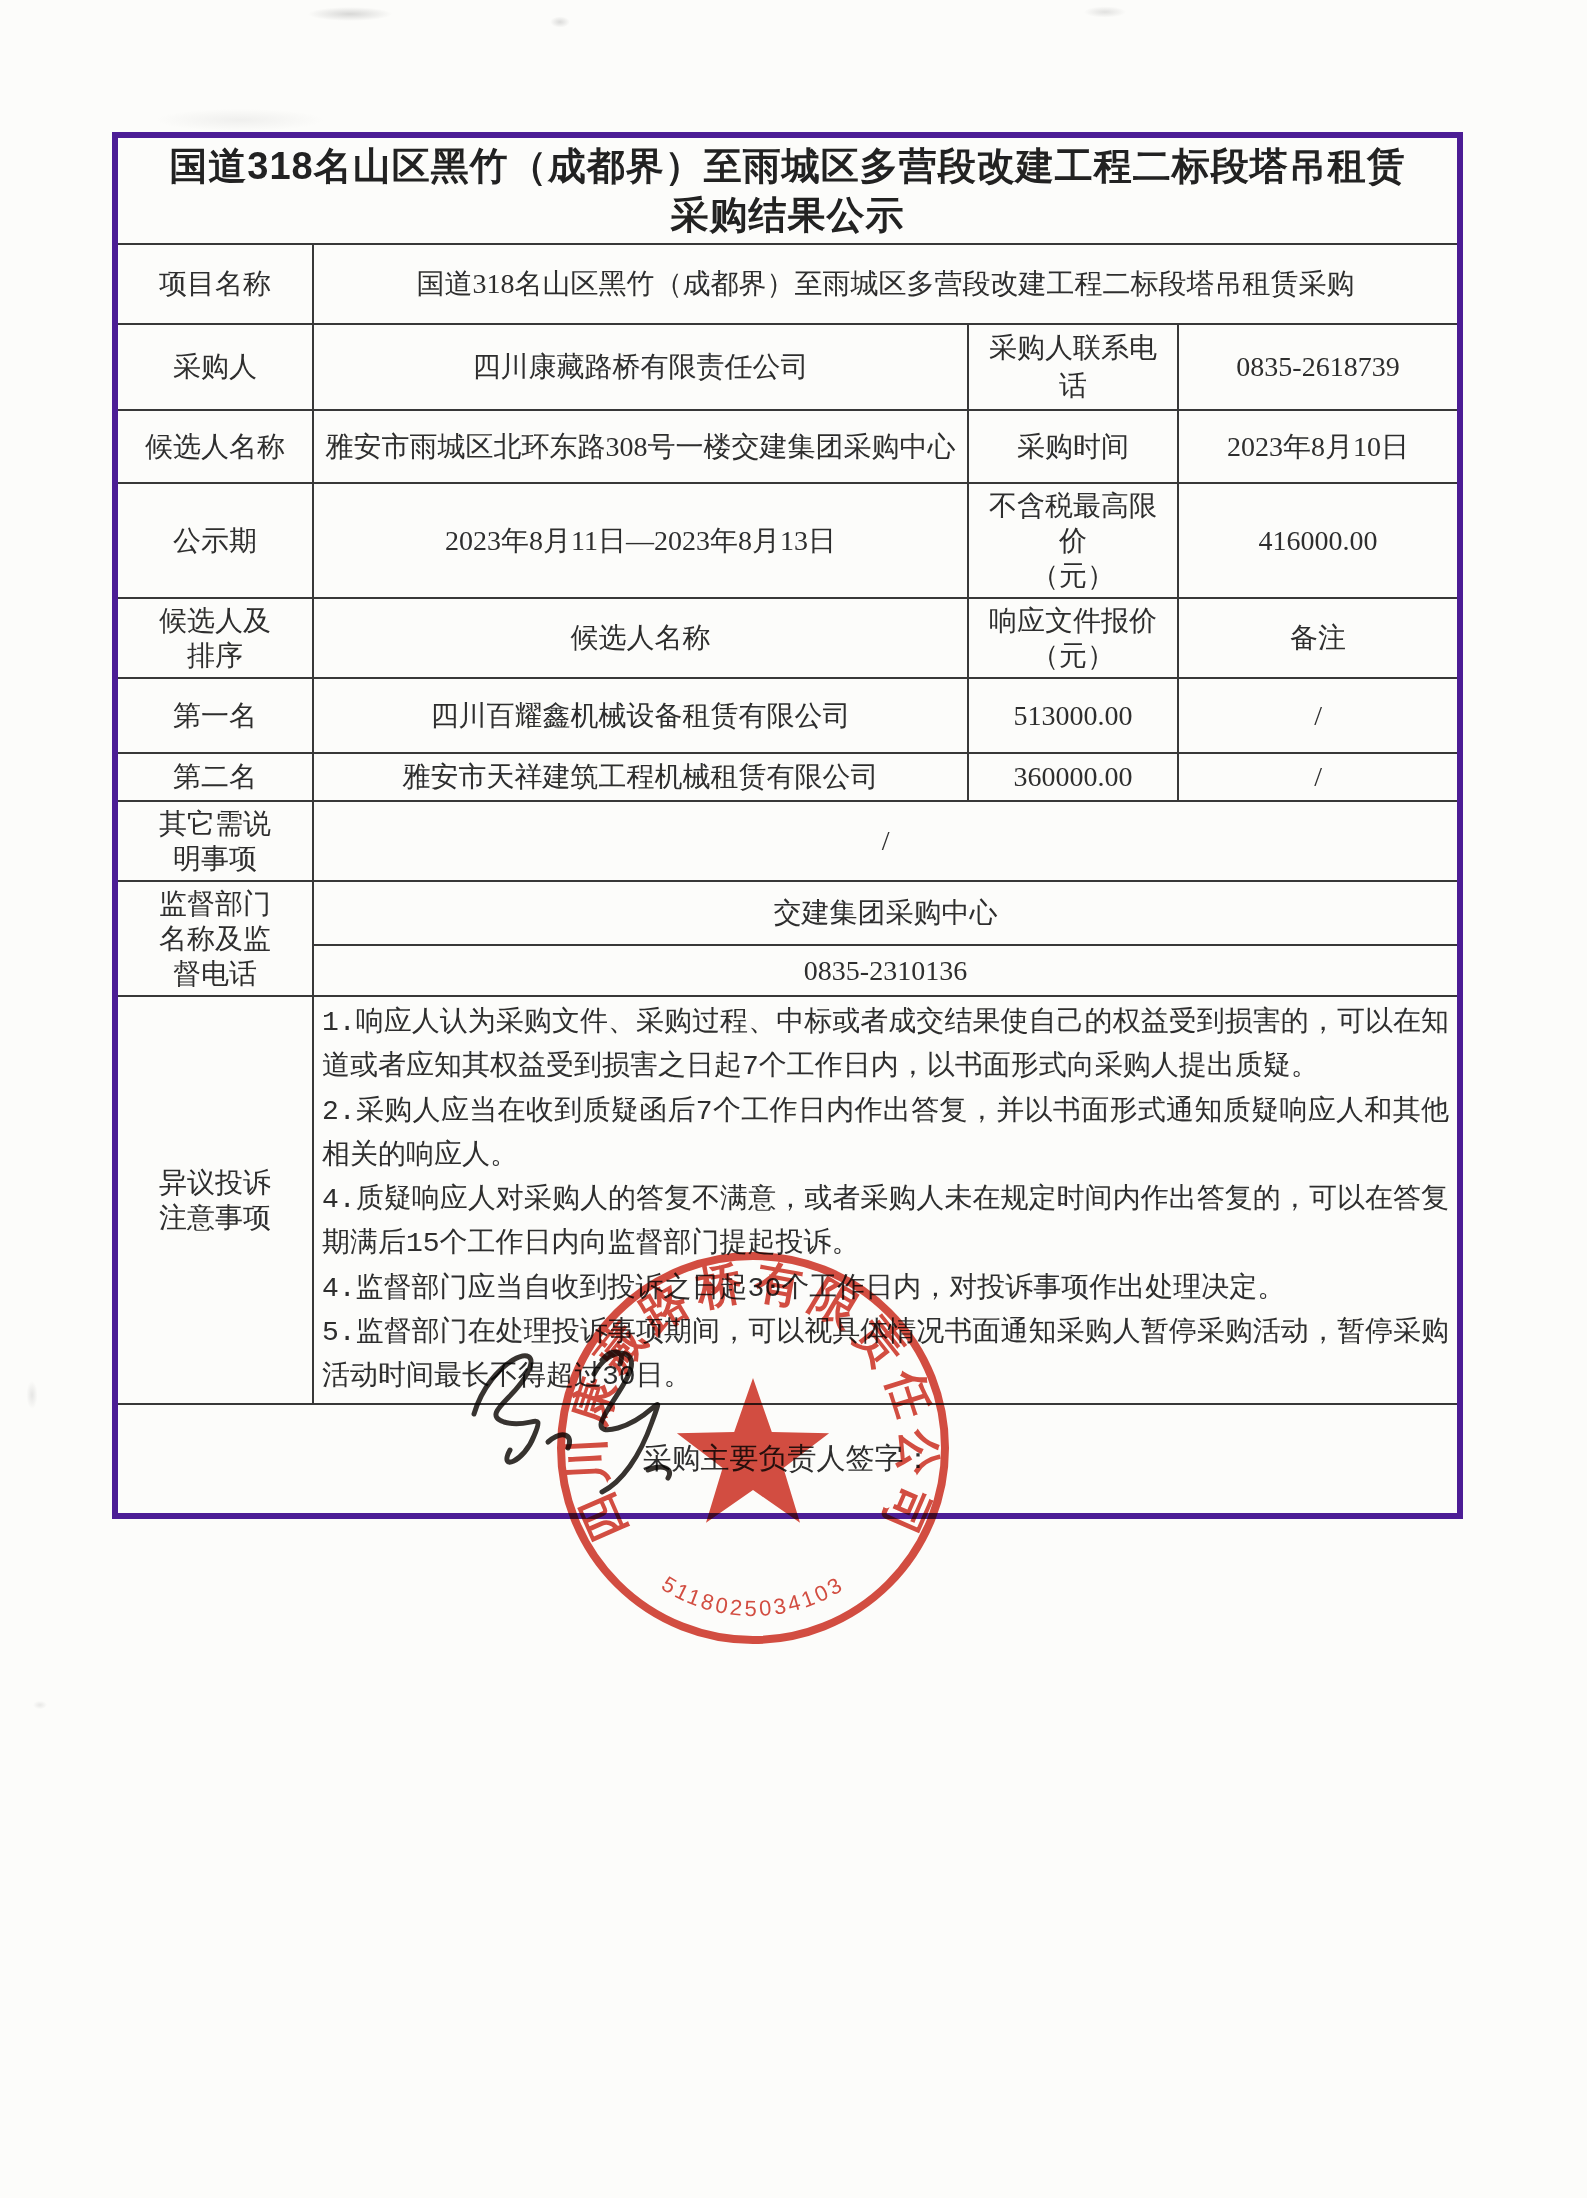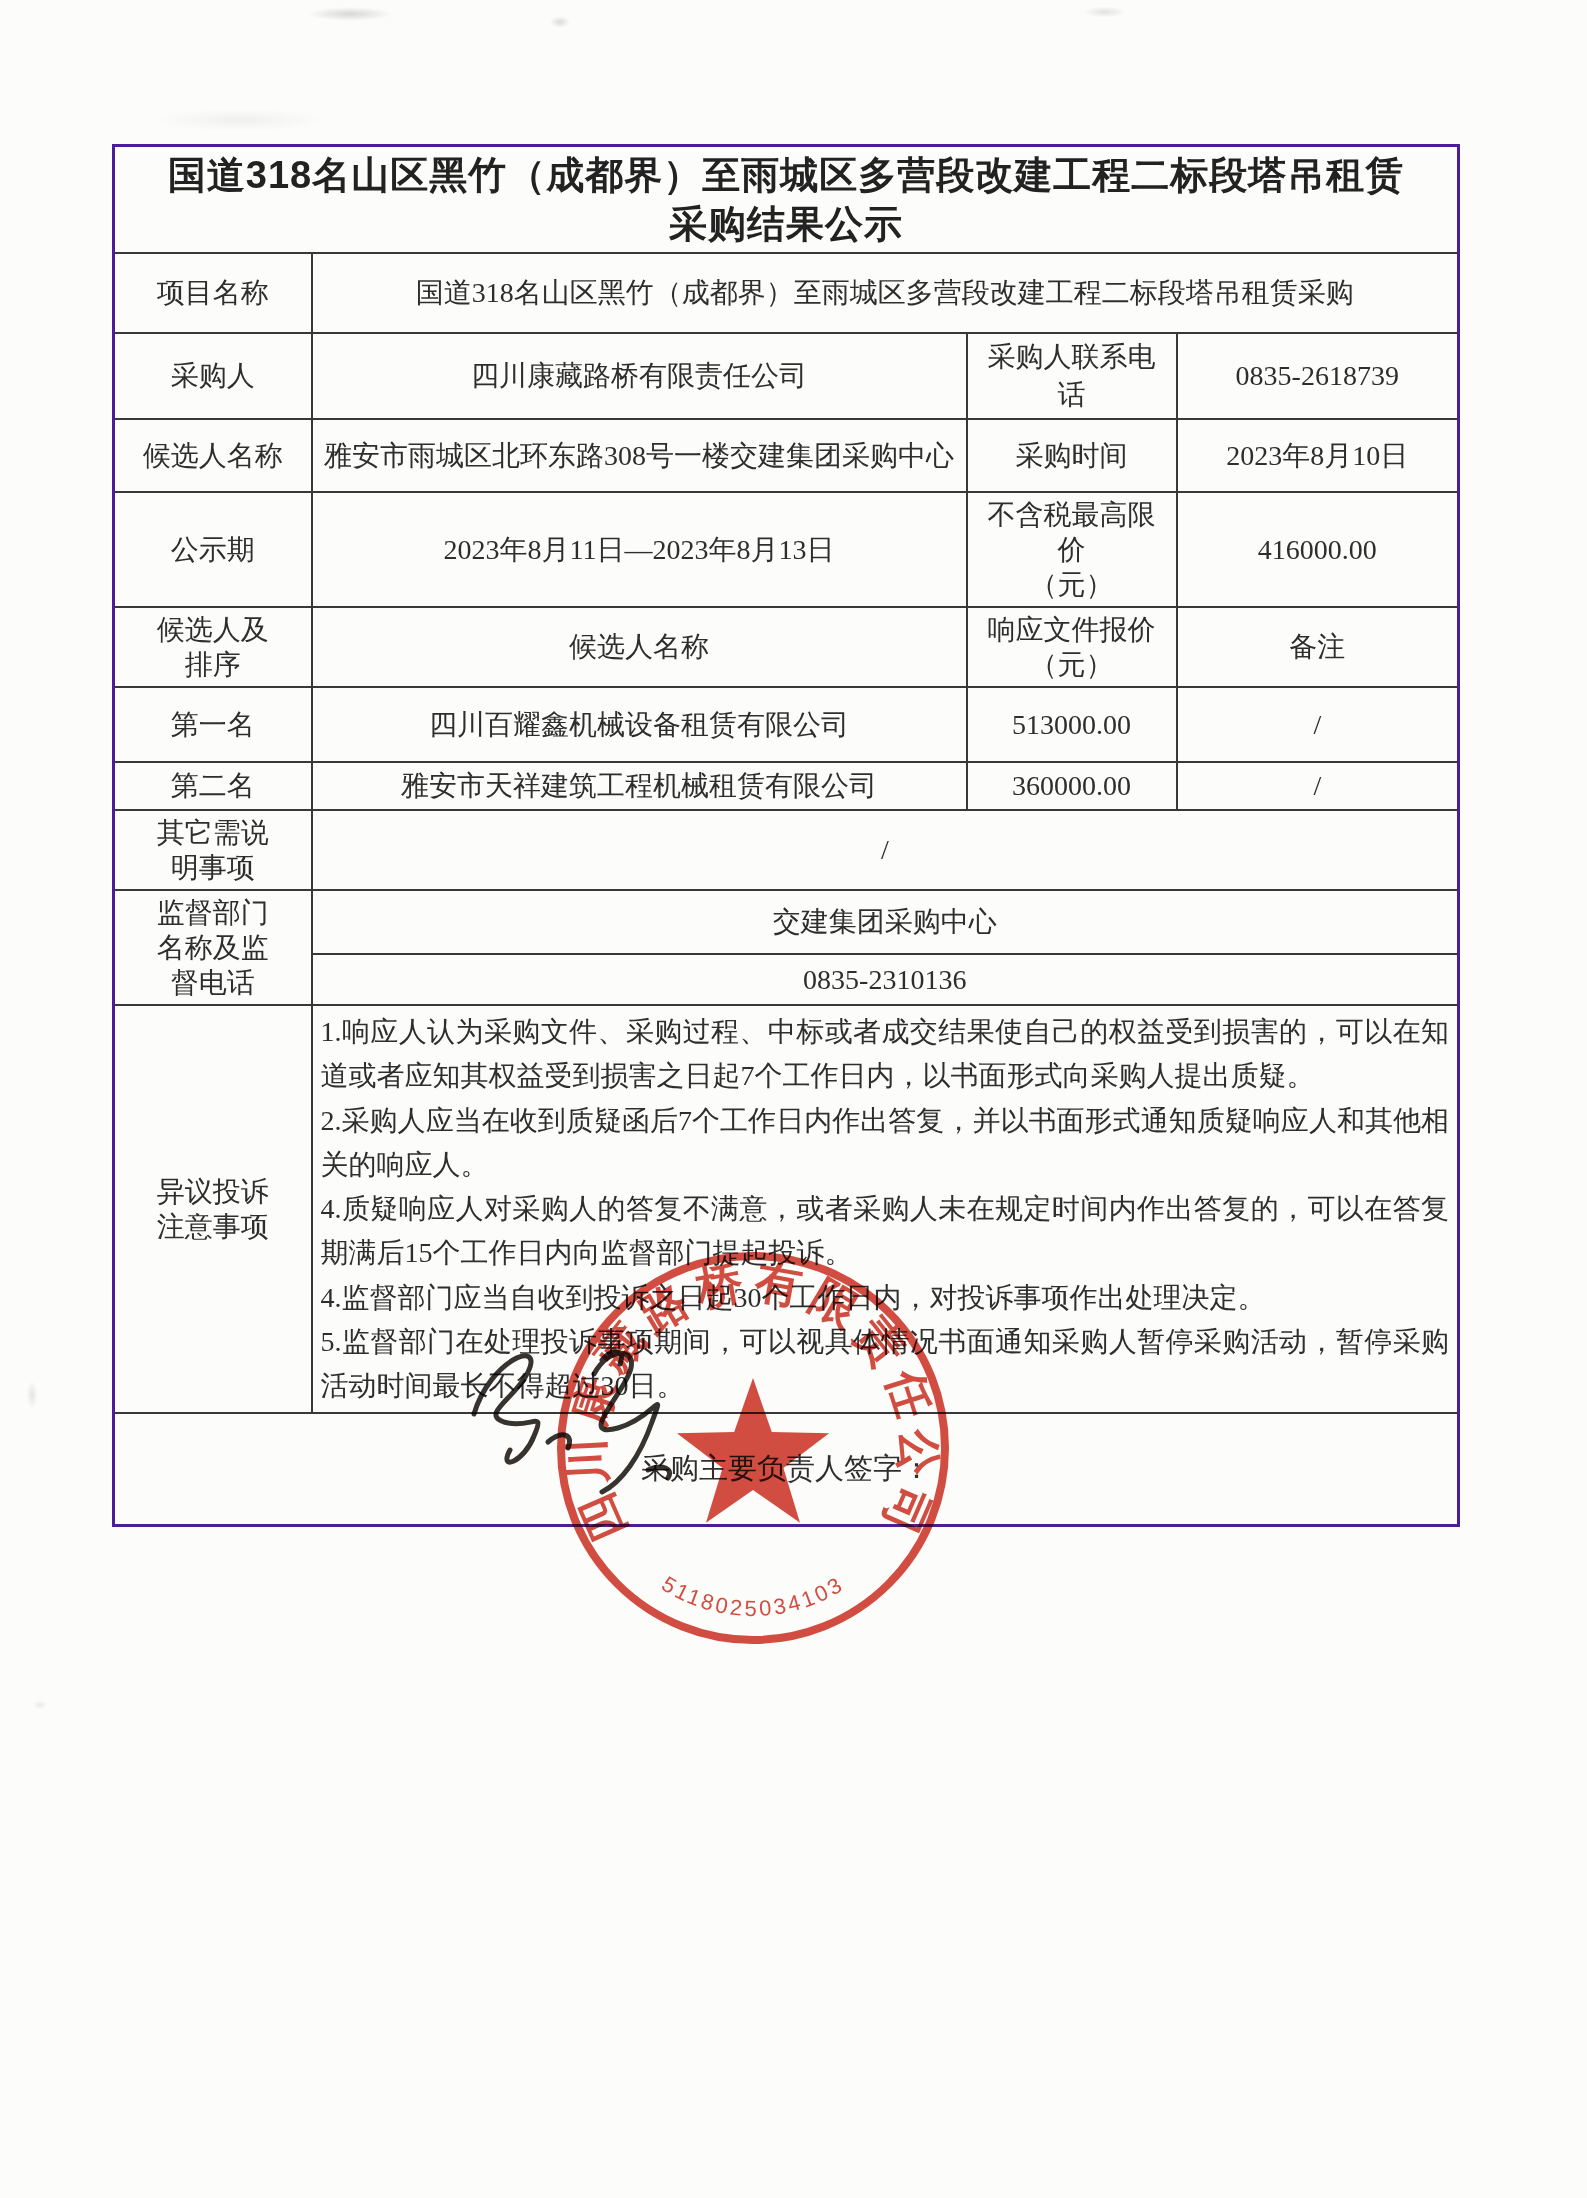--- a/index.html
+++ b/index.html
@@ -21,25 +21,25 @@
       radial-gradient(ellipse 14px 8px at 560px 22px, rgba(120,120,120,.25), transparent 70%),
       radial-gradient(ellipse 30px 8px at 1105px 12px, rgba(130,130,130,.22), transparent 70%),
       radial-gradient(ellipse 8px 20px at 32px 1395px, rgba(140,140,140,.20), transparent 70%),
       radial-gradient(ellipse 10px 6px at 40px 1705px, rgba(140,140,140,.18), transparent 70%),
       radial-gradient(ellipse 120px 16px at 240px 120px, rgba(150,150,150,.12), transparent 70%);
     pointer-events: none;
   }
   table.doc {
     position: absolute;
     left: 112px;
-    top: 144px;
+    top: 132px;
     width: 1345px;
     border-collapse: collapse;
     table-layout: fixed;
-    border: 3px solid #4c1d95;
+    border: 6px solid #4c1d95;
     font-size: 28px;
   }
   table.doc td {
     border: 2px solid #383838;
     text-align: center;
     vertical-align: middle;
     padding: 4px 8px;
     overflow: hidden;
   }
   td.title-cell {
@@ -52,20 +52,21 @@
     padding: 6px 10px;
   }
   .ml { white-space: pre-line; line-height: 1.25; padding: 2px 4px; }
   td.obj-cell {
     text-align: left;
     padding: 14px 20px 14px 18px;
   }
   .objection-item {
     line-height: 1.58;
     text-align: justify;
+    font-family: Liberation Mono, monospace;
   }
   td.sig-cell {
     text-align: left;
     padding-left: 20px;
     font-size: 29px;
   }
   .seal {
     position: absolute;
     left: 548px;
     top: 1243px;

